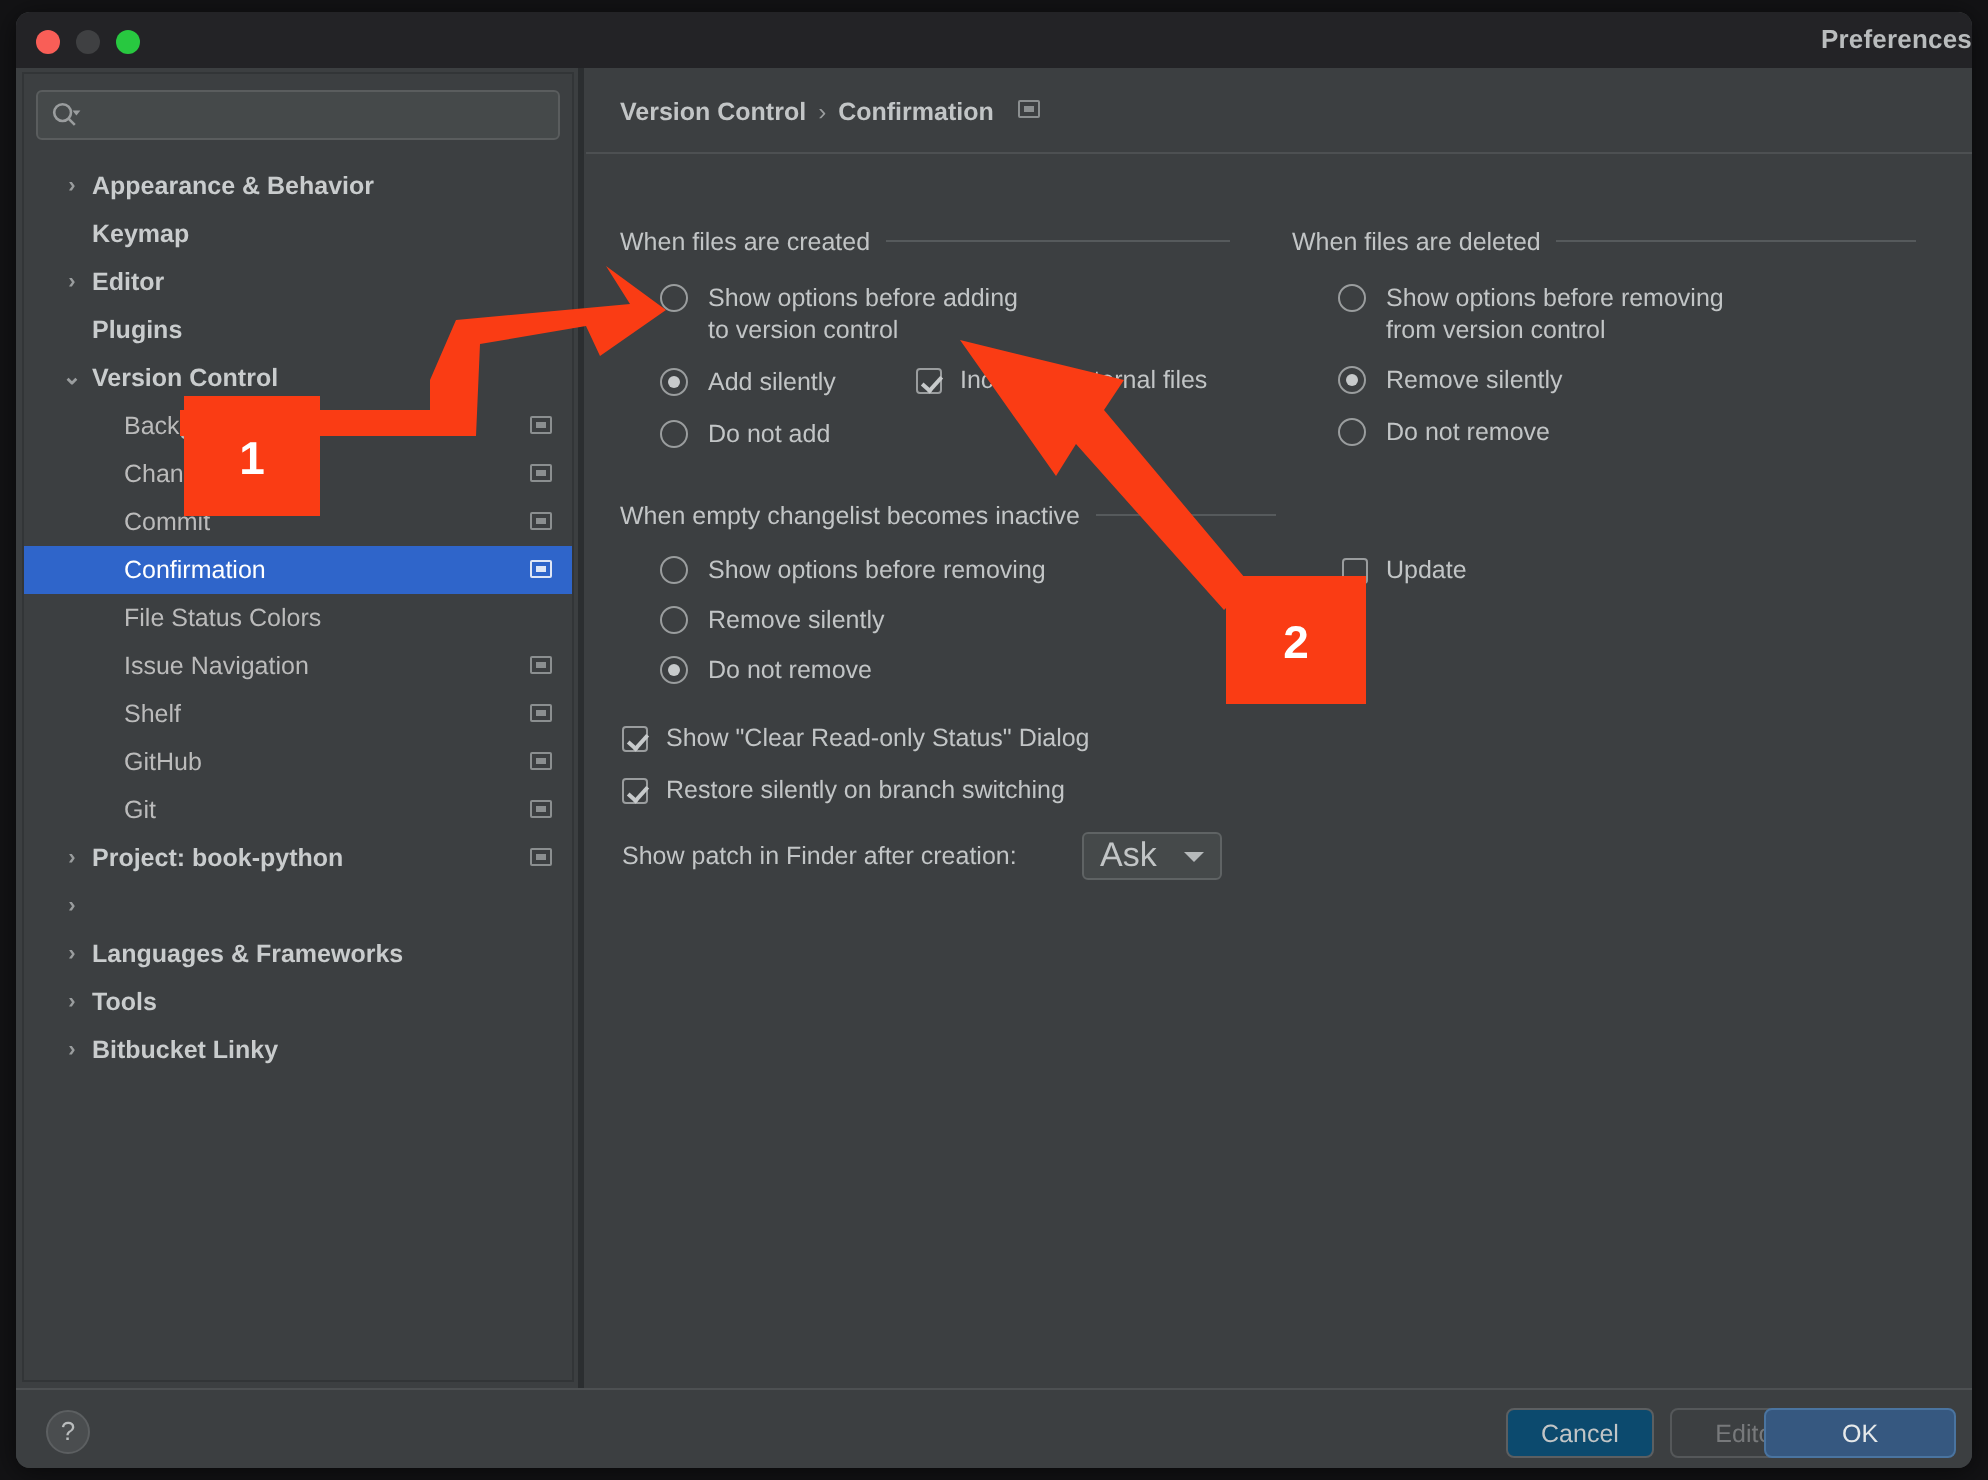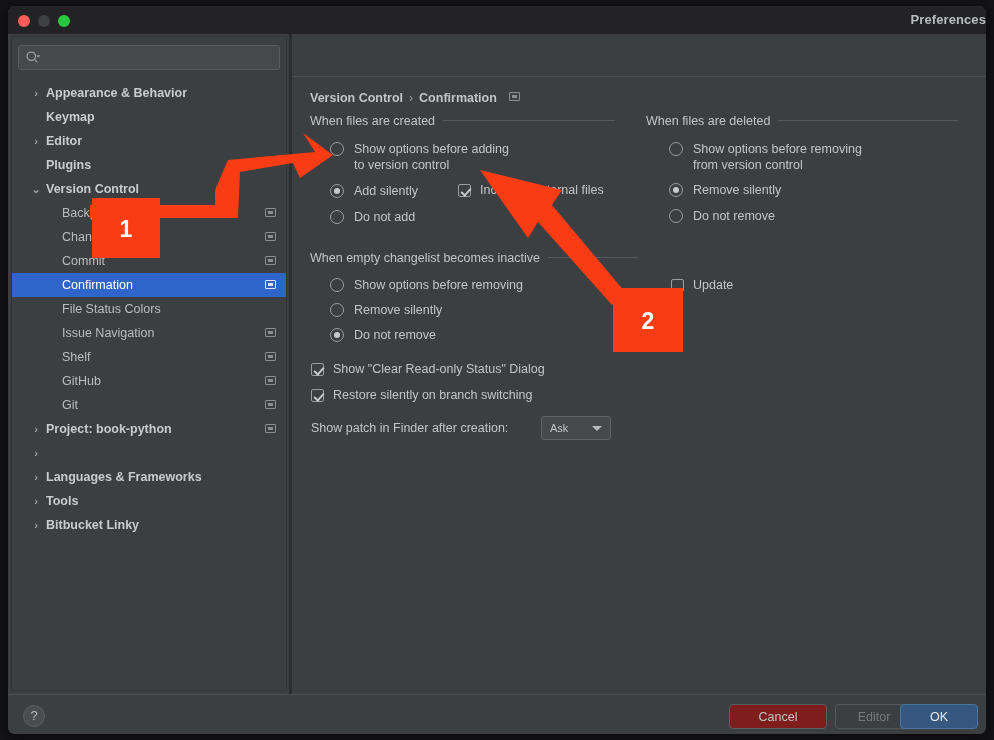--- a/index.html
+++ b/index.html
@@ -141,21 +141,20 @@
   .tnode.selected .scopeicon { border-color: #dfe6f5; }
   .tnode.selected .scopeicon::after { background: #dfe6f5; }
 
   
   .crumbs {
     position: absolute;
     left: 17px; top: 15px;
     font-size: 12.5px; font-weight: bold;
     color: #c2c5c6;
     white-space: nowrap;
-    margin-top: 42px;
   }
   .crumbs .sep {
     color: #9a9d9e; font-weight: normal;
     margin: 0 6px; font-size: 12px;
   }
   .crumb-icon {
     display: inline-block;
     position: relative;
     width: 11px; height: 9px;
     border: 1px solid #8b8f90;
@@ -257,21 +256,21 @@
   .combo {
     position: absolute;
     width: 70px; height: 24px;
     background: #45494a;
     border: 1px solid #5f6364;
     border-radius: 3px;
     box-sizing: border-box;
   }
   .combo .ctext {
     position: absolute; left: 8px; top: 3px;
-    font-size: 11px; color: #c2c5c6;
+    font-size: 17px; color: #c2c5c6;
     line-height: 16px;
   }
   .combo .carrow {
     position: absolute; right: 8px; top: 9px;
     width: 0; height: 0;
     border-left: 5px solid transparent;
     border-right: 5px solid transparent;
     border-top: 5px solid #b6babb;
   }
   .plain-label {
@@ -306,31 +305,31 @@
     position: absolute;
     top: 9px;
     height: 25px;
     border-radius: 4px;
     font-size: 12.5px;
     line-height: 25px;
     text-align: center;
     box-sizing: border-box;
   }
   .btn.cancel {
-    right: 159px; width: 98px;
-    background: #7f1d1d; border: 1px solid #5c5f61;
+    right: 159px; width: 74px;
+    background: #0c4a6e; border: 1px solid #5c5f61;
     color: #c2c5c6;
   }
   .btn.apply {
     right: 73px; width: 78px;
     background: #3c3f41; border: 1px solid #55585a;
     color: #77797b;
   }
   .btn.ok {
-    right: 8px; width: 78px;
+    right: 8px; width: 96px;
     background: #365880; border: 1px solid #4a74a0;
     color: #e6e9ea;
   }
 
   
   .anno { position: absolute; pointer-events: none; }
   .numbox {
     position: absolute;
     background: #fa3c14;
     color: #ffffff;

